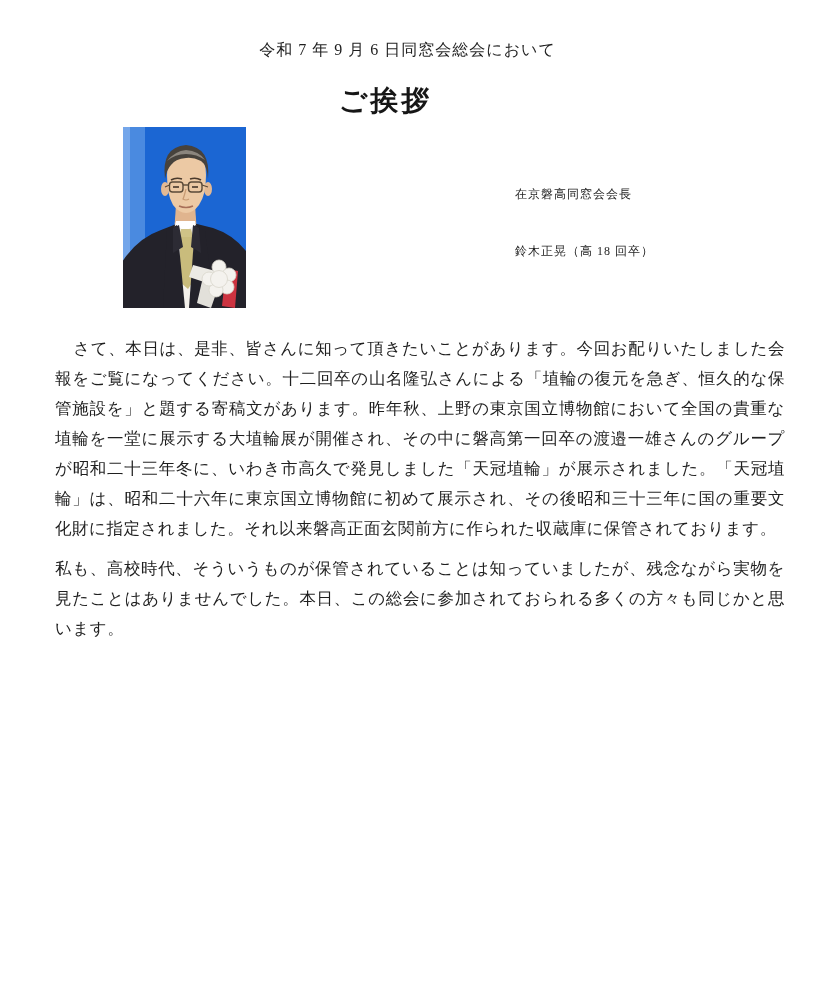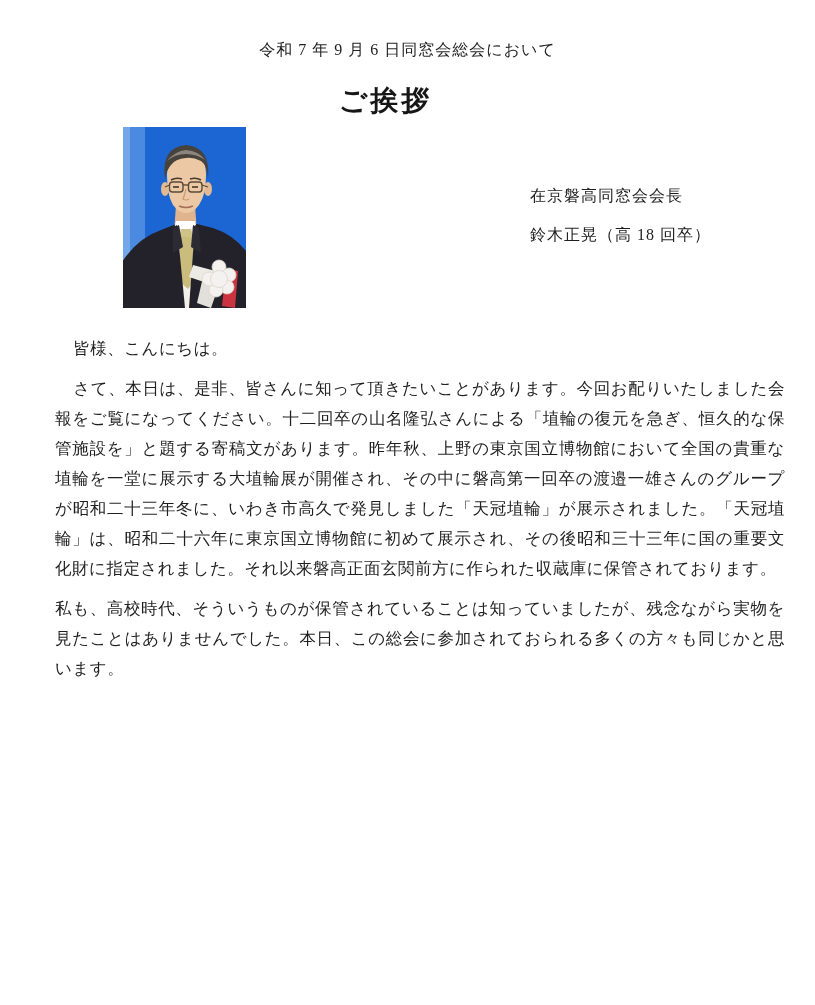--- a/index.html
+++ b/index.html
@@ -40,30 +40,30 @@
   .photo {
     position: absolute;
     left: 123px;
     top: 127px;
     width: 123px;
     height: 181px;
     display: block;
   }
   .author-block {
     position: absolute;
-    left: 530px;
+    left: 515px;
     top: 186px;
-    font-size: 16px;
+    font-size: 12px;
     letter-spacing: 1px;
   }
   .author-block .line {
     display: block;
   }
   .author-name {
-    margin-top: 18px;
+    margin-top: 40px;
   }
   .body-text {
     position: absolute;
     top: 334px;
     left: 55px;
     width: 730px;
     font-size: 16.5px;
     line-height: 30px;
     text-align: justify;
     letter-spacing: 0.5px;
@@ -143,18 +143,17 @@
       <circle cx="96" cy="152" r="8.5"></circle>
     </g>
   </svg>
 
   <div class="author-block">
     <span class="line">在京磐高同窓会会長</span>
     <span class="line author-name">鈴木正晃（高 18 回卒）</span>
   </div>
 
   <div class="body-text">
-      <p class="indent">皆様、こんにちは。</p>
       <p class="indent spacer">さて、本日は、是非、皆さんに知って頂きたいことがあります。今回お配りいたしました会報をご覧になってください。十二回卒の山名隆弘さんによる「埴輪の復元を急ぎ、恒久的な保管施設を」と題する寄稿文があります。昨年秋、上野の東京国立博物館において全国の貴重な埴輪を一堂に展示する大埴輪展が開催され、その中に磐高第一回卒の渡邉一雄さんのグループが昭和二十三年冬に、いわき市高久で発見しました「天冠埴輪」が展示されました。「天冠埴輪」は、昭和二十六年に東京国立博物館に初めて展示され、その後昭和三十三年に国の重要文化財に指定されました。それ以来磐高正面玄関前方に作られた収蔵庫に保管されております。</p>
       <p>私も、高校時代、そういうものが保管されていることは知っていましたが、残念ながら実物を見たことはありませんでした。本日、この総会に参加されておられる多くの方々も同じかと思います。</p>
     </div>
 
 </div>
 
 </body></html>

